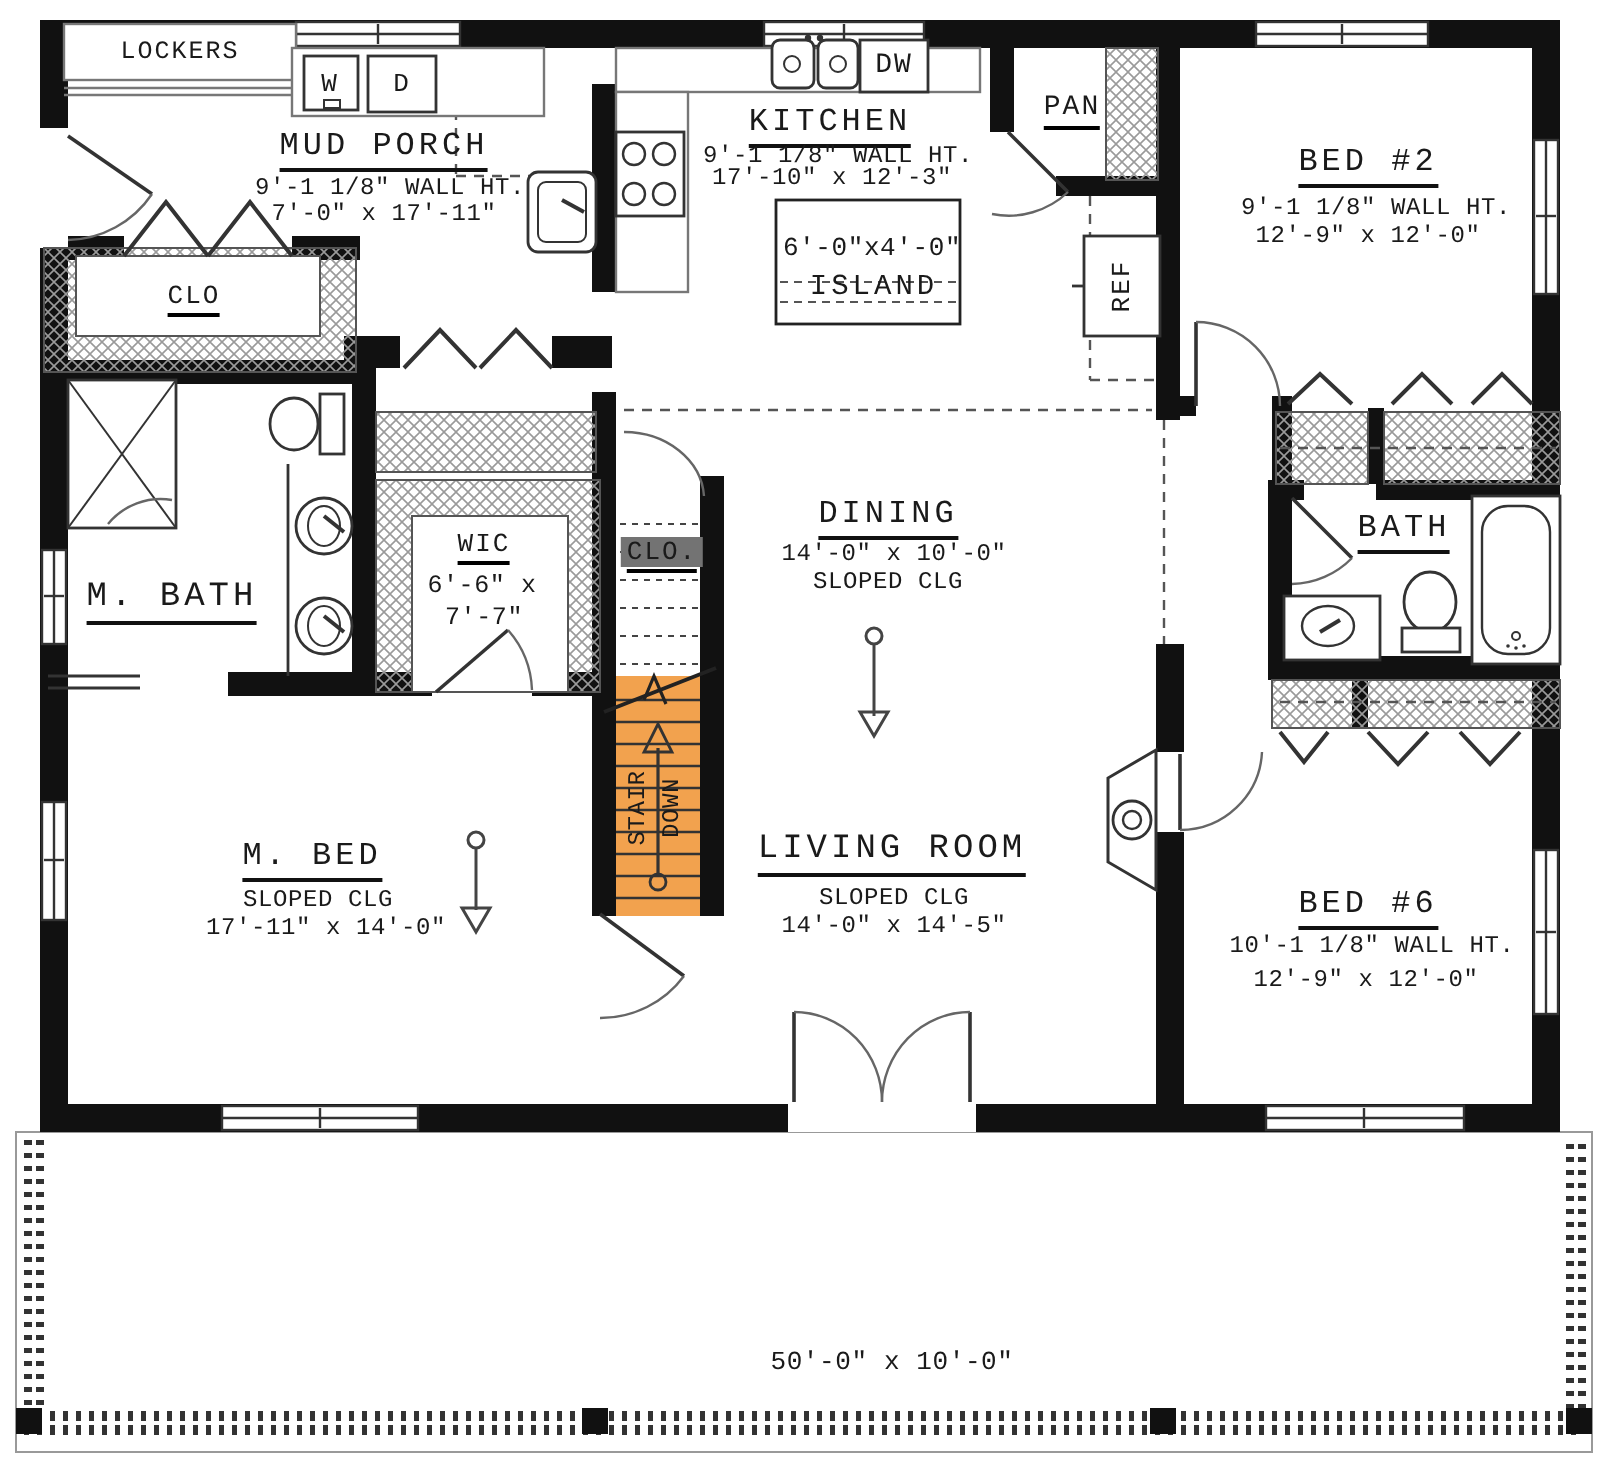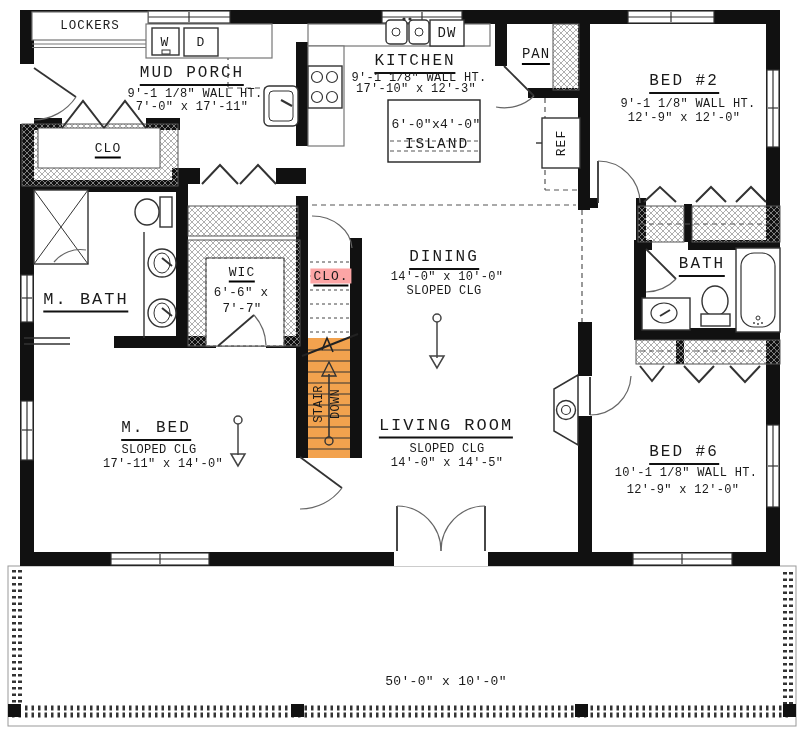--- a/index.html
+++ b/index.html
@@ -6,21 +6,21 @@
   #plan{position:relative;width:800px;height:732px;background:#fff;overflow:hidden;
         font-family:Liberation Mono, monospace;color:#1a1a1a;}
   #plan svg{position:absolute;left:0;top:0;}
   .lbl{position:absolute;transform:translate(-50%,-50%);white-space:nowrap;text-align:center;
        letter-spacing:1px;color:#1a1a1a;z-index:5;}
   .title{font-size:16px;letter-spacing:2px;}
   .title .u{border-bottom:2.5px solid #111;padding-bottom:2px;}
   .sub{font-size:12px;letter-spacing:0.3px;}
   .small{font-size:13px;}
   .u2{border-bottom:2px solid #000000;padding-bottom:1px;}
-  .whitebg{background:#fca5a5;padding:0 3px;}
+  .whitebg{background:#737373;padding:0 3px;}
   .rot{transform:translate(-50%,-50%) rotate(-90deg);}
   .wall{fill:#111;}
   .cnt{fill:#fff;stroke:#777;stroke-width:1.2;}
   .fix{fill:#fff;stroke:#333;stroke-width:1.4;}
   .arc{fill:none;stroke:#666;stroke-width:1.2;}
   .leaf{stroke:#333;stroke-width:1.8;}
   .dash{fill:none;stroke:#555;stroke-width:1.2;stroke-dasharray:5 4;}
   .chev{fill:none;stroke:#333;stroke-width:2;}
 </style>
 </head>
@@ -355,21 +355,21 @@
 </svg>
 
 <div class="lbl small" style="left:90px;top:26px;font-size:12.5px;"><span>LOCKERS</span></div>
 <div class="lbl small" style="left:165px;top:42px;"><span>W</span></div>
 <div class="lbl small" style="left:201px;top:42px;"><span>D</span></div>
 
 <div class="lbl title" style="left:192px;top:73px;"><span class="u">MUD PORCH</span></div>
 <div class="lbl sub" style="left:195px;top:94px;"><span>9'-1 1/8" WALL HT.</span></div>
 <div class="lbl sub" style="left:192px;top:107px;"><span>7'-0" x 17'-11"</span></div>
 
-<div class="lbl small" style="left:108px;top:148px;"><span class="u2">CLO</span></div>
+<div class="lbl small" style="left:97px;top:148px;"><span class="u2">CLO</span></div>
 
 <div class="lbl title" style="left:415px;top:61px;"><span class="u">KITCHEN</span></div>
 <div class="lbl sub" style="left:419px;top:78px;"><span>9'-1 1/8" WALL HT.</span></div>
 <div class="lbl sub" style="left:416px;top:89px;"><span>17'-10" x 12'-3"</span></div>
 
 <div class="lbl small" style="left:447px;top:33px;font-size:14px;text-align:right;"><span>DW</span></div>
 <div class="lbl small" style="left:536px;top:54px;font-size:14px;"><span class="u2">PAN</span></div>
 
 <div class="lbl sub" style="left:436px;top:124px;font-size:13px;"><span>6'-0"x4'-0"</span></div>
 <div class="lbl small" style="left:437px;top:144px;font-size:14.5px;letter-spacing:2px;"><span>ISLAND</span></div>

